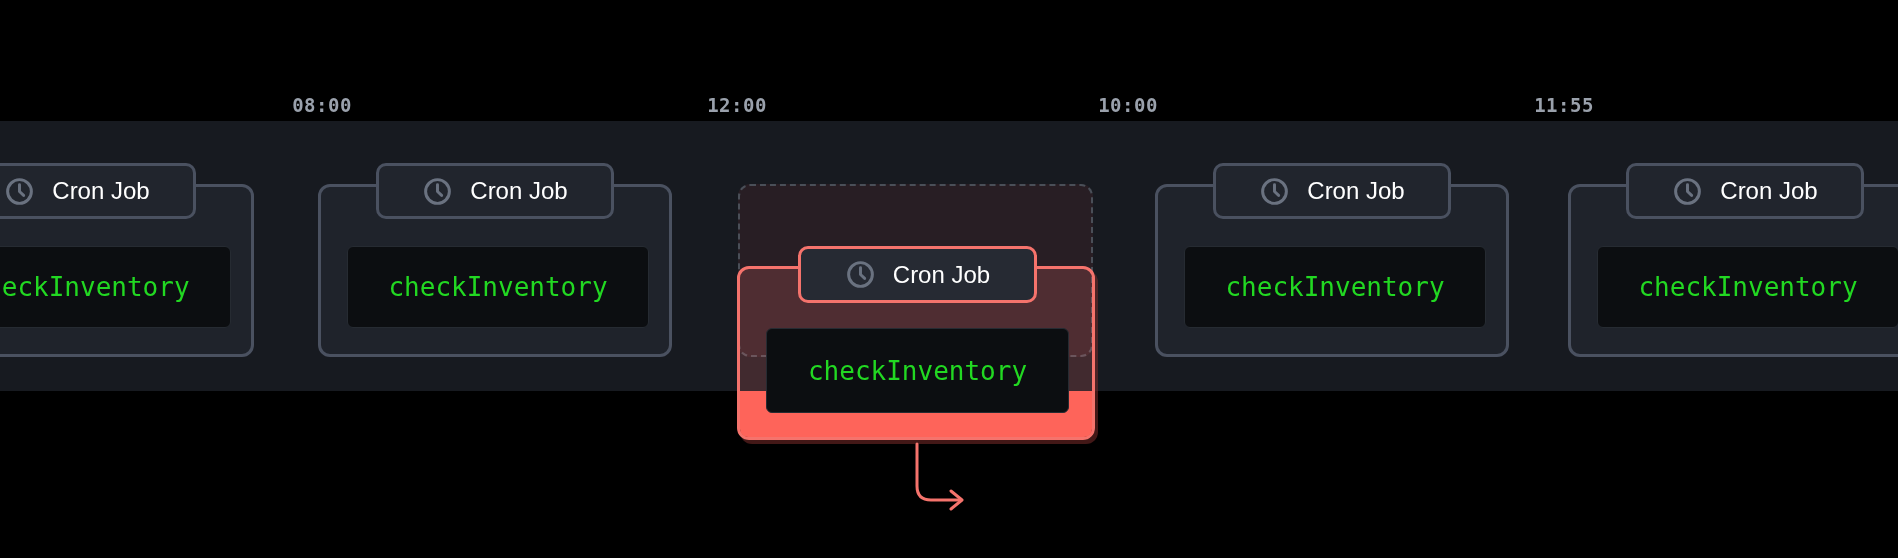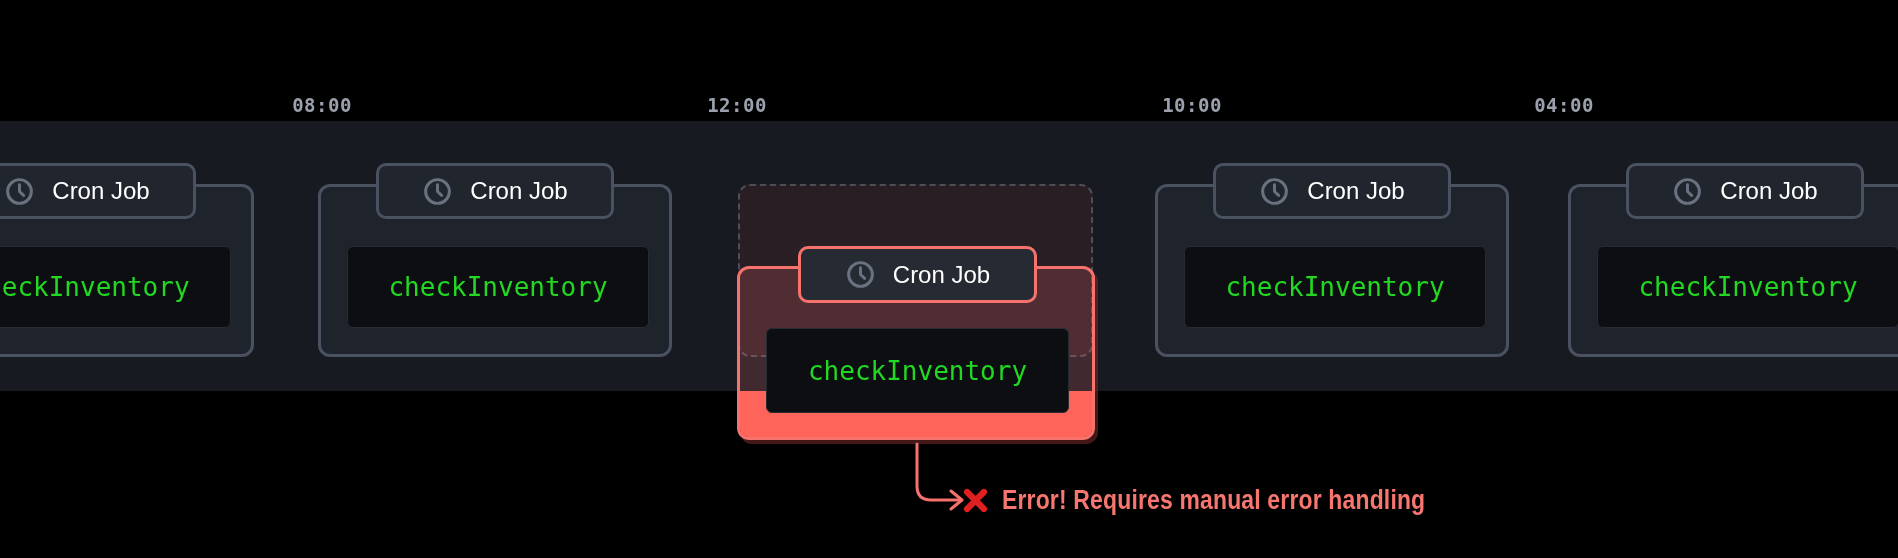--- a/index.html
+++ b/index.html
@@ -67,22 +67,22 @@
 </style>
 </head>
 <body>
 
 <div class="stage">
 
   <div class="band"></div>
 
   <div class="time-label" style="left:322px">08:00</div>
   <div class="time-label" style="left:737px">12:00</div>
-  <div class="time-label" style="left:1192px">10:00</div>
-  <div class="time-label" style="left:1564px">04:00</div>
+  <div class="time-label" style="left:1128px">10:00</div>
+  <div class="time-label" style="left:1564px">11:55</div>
 
   <div class="card" style="left:-100px">
     <div class="badge">
       <svg class="clock" viewBox="0 0 24 24" fill="none" stroke="#6a7280" stroke-width="2.3" stroke-linecap="round" stroke-linejoin="round">
         <circle cx="12" cy="12" r="9.2"></circle>
           <path d="M12 6.8 V12 L15.2 15"></path>
       </svg>
       <span class="badge-label">Cron Job</span>
     </div>
     <div class="codebox">
@@ -143,21 +143,14 @@
     <div class="codebox">
       <span>checkInventory</span>
     </div>
   </div>
 
   <svg class="elbow" viewBox="0 0 90 80" fill="none" stroke="#f5736c" stroke-width="3" stroke-linecap="round" stroke-linejoin="round">
     <path d="M17 4 V46 Q17 60 31 60 H61"></path>
     <path d="M51 51 L62 60 L51 69"></path>
   </svg>
 
-  <div class="error-note">
-    <svg class="xmark" viewBox="0 0 24 24" fill="none" stroke="#e02020" stroke-width="5.6" stroke-linecap="round">
-      <path d="M4.5 4.5 L19.5 19.5"></path>
-      <path d="M19.5 4.5 L4.5 19.5"></path>
-    </svg>
-    <span class="error-text">Error! Requires manual error handling</span>
-  </div>
 
 </div>
 
 </body></html>

